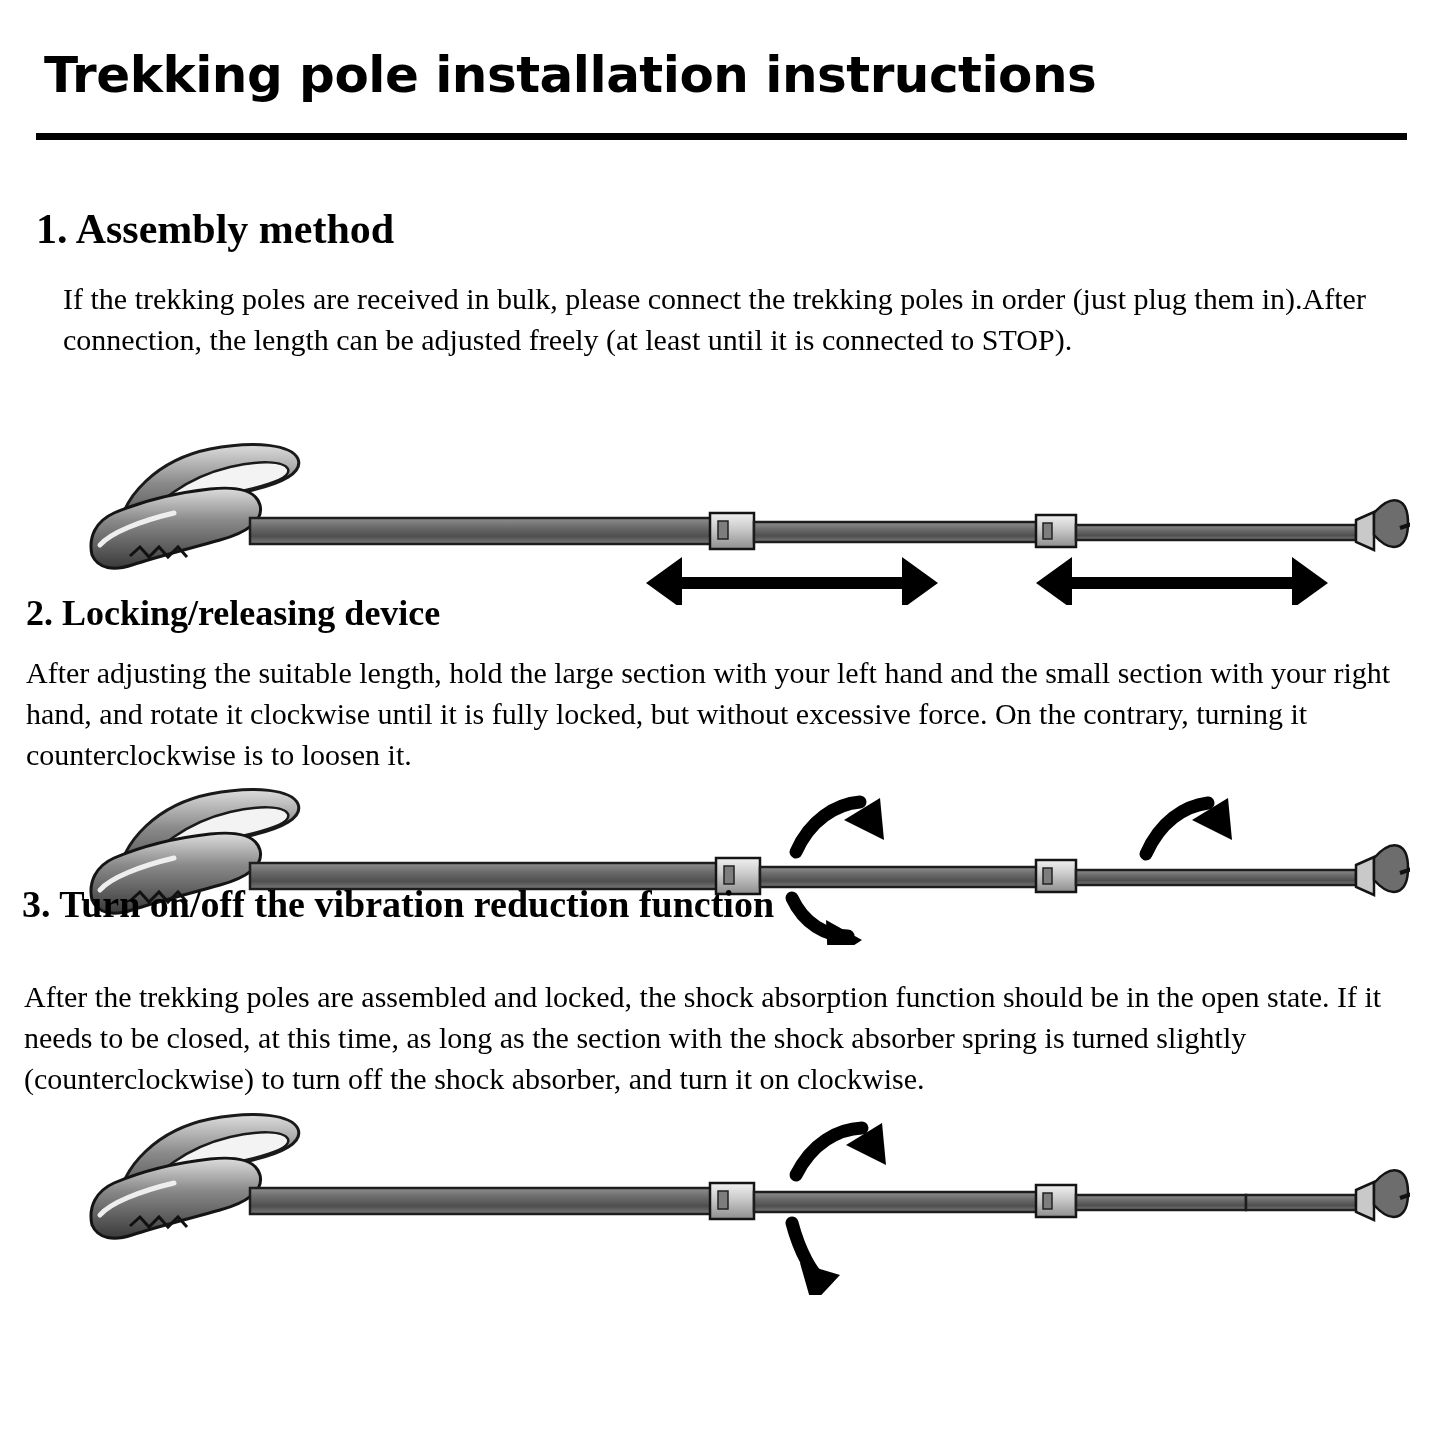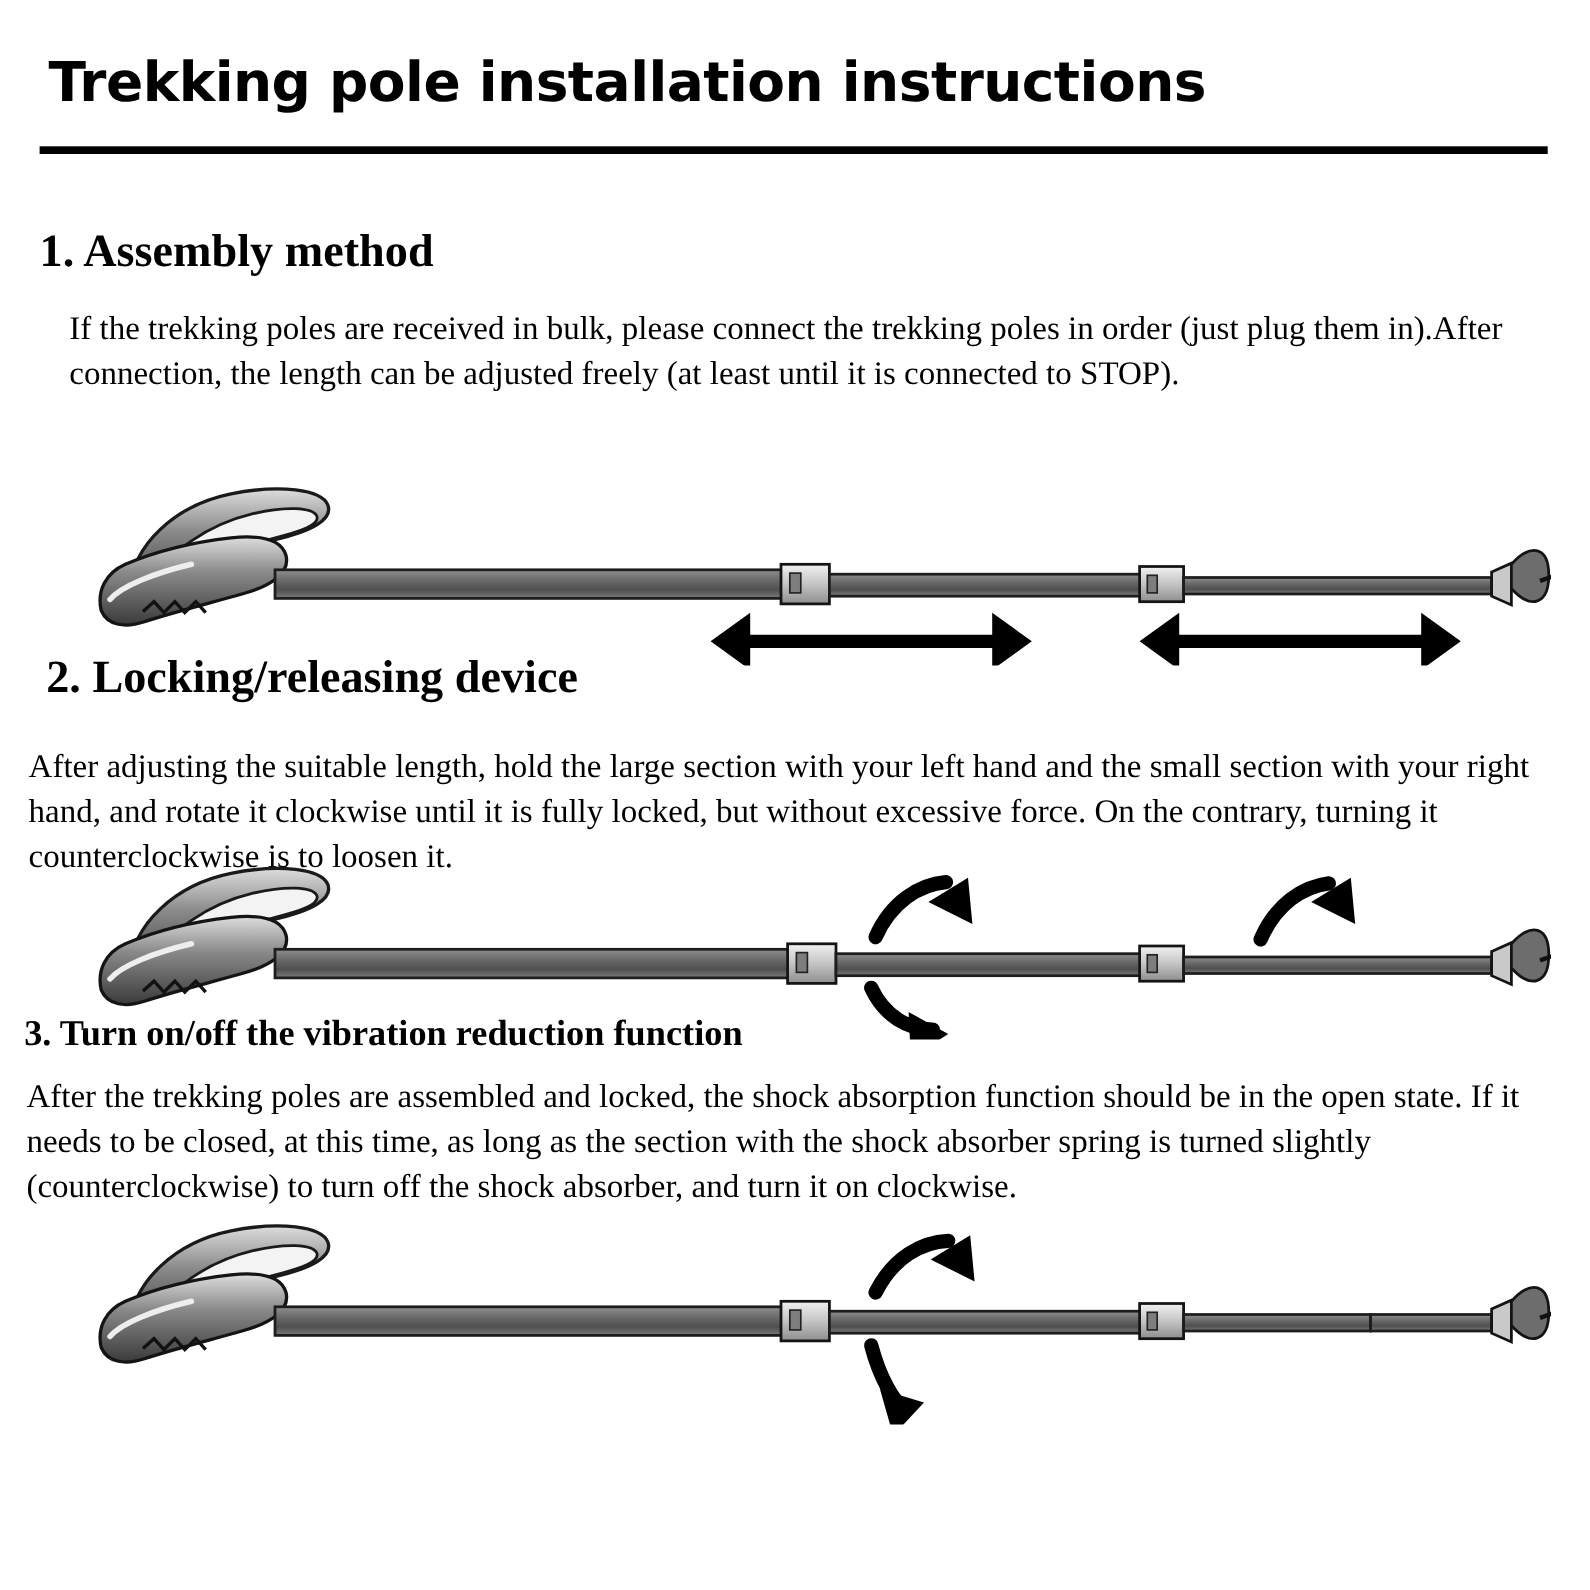--- a/index.html
+++ b/index.html
@@ -121,22 +121,22 @@
       <g>
         <path d="M612 152 l0 -20 l-36 26 l36 26 l0 -20 l220 0 l0 20 l36 -26 l-36 -26 l0 20 z" fill="#000"></path>
       </g>
 
       <g>
         <path d="M1002 152 l0 -20 l-36 26 l36 26 l0 -20 l220 0 l0 20 l36 -26 l-36 -26 l0 20 z" fill="#000"></path>
       </g>
     </svg>
   </div>
 
-  <div class="section-head" style="left:42px; top:592px; font-size:42px;">2. Locking/releasing device</div>
-  <div class="body-text" style="left:26px; top:676px; width:1385px;">After adjusting the suitable length, hold the large section with your left hand and the small section with your right hand, and rotate it clockwise until it is fully locked, but without excessive force. On the contrary, turning it counterclockwise is to loosen it.</div>
+  <div class="section-head" style="left:26px; top:592px; font-size:36px;">2. Locking/releasing device</div>
+  <div class="body-text" style="left:26px; top:652px; width:1385px;">After adjusting the suitable length, hold the large section with your left hand and the small section with your right hand, and rotate it clockwise until it is fully locked, but without excessive force. On the contrary, turning it counterclockwise is to loosen it.</div>
 
   <div class="pole-wrap" style="left:70px; top:770px;">
     <svg width="1340" height="175" viewBox="0 0 1340 175">
       <defs>
         <linearGradient id="shaftB" x1="0" y1="0" x2="0" y2="1">
           <stop offset="0%" stop-color="#8f8f8f"></stop>
           <stop offset="35%" stop-color="#6b6b6b"></stop>
           <stop offset="70%" stop-color="#4f4f4f"></stop>
           <stop offset="100%" stop-color="#7a7a7a"></stop>
         </linearGradient>
@@ -183,21 +183,21 @@
         <path d="M722 128 C734 154 756 166 778 166" fill="none" stroke="#000" stroke-width="13" stroke-linecap="round"></path>
         <path d="M756 150 l36 20 l-34 22 z" fill="#000"></path>
       </g>
       <g>
         <path d="M1076 84 C1090 52 1114 36 1138 33" fill="none" stroke="#000" stroke-width="13" stroke-linecap="round"></path>
         <path d="M1122 50 l36 -22 l4 42 z" fill="#000"></path>
       </g>
     </svg>
   </div>
 
-  <div class="section-head" style="left:22px; top:922px; font-size:33px;">3. Turn on/off the vibration reduction function</div>
+  <div class="section-head" style="left:22px; top:882px; font-size:38px;">3. Turn on/off the vibration reduction function</div>
   <div class="body-text" style="left:24px; top:976px; width:1400px;">After the trekking poles are assembled and locked, the shock absorption function should be in the open state. If it needs to be closed, at this time, as long as the section with the shock absorber spring is turned slightly (counterclockwise) to turn off the shock absorber, and turn it on clockwise.</div>
 
   <div class="pole-wrap" style="left:70px; top:1095px;">
     <svg width="1340" height="200" viewBox="0 0 1340 200">
       <defs>
         <linearGradient id="shaftC" x1="0" y1="0" x2="0" y2="1">
           <stop offset="0%" stop-color="#8f8f8f"></stop>
           <stop offset="35%" stop-color="#6b6b6b"></stop>
           <stop offset="70%" stop-color="#4f4f4f"></stop>
           <stop offset="100%" stop-color="#7a7a7a"></stop>

